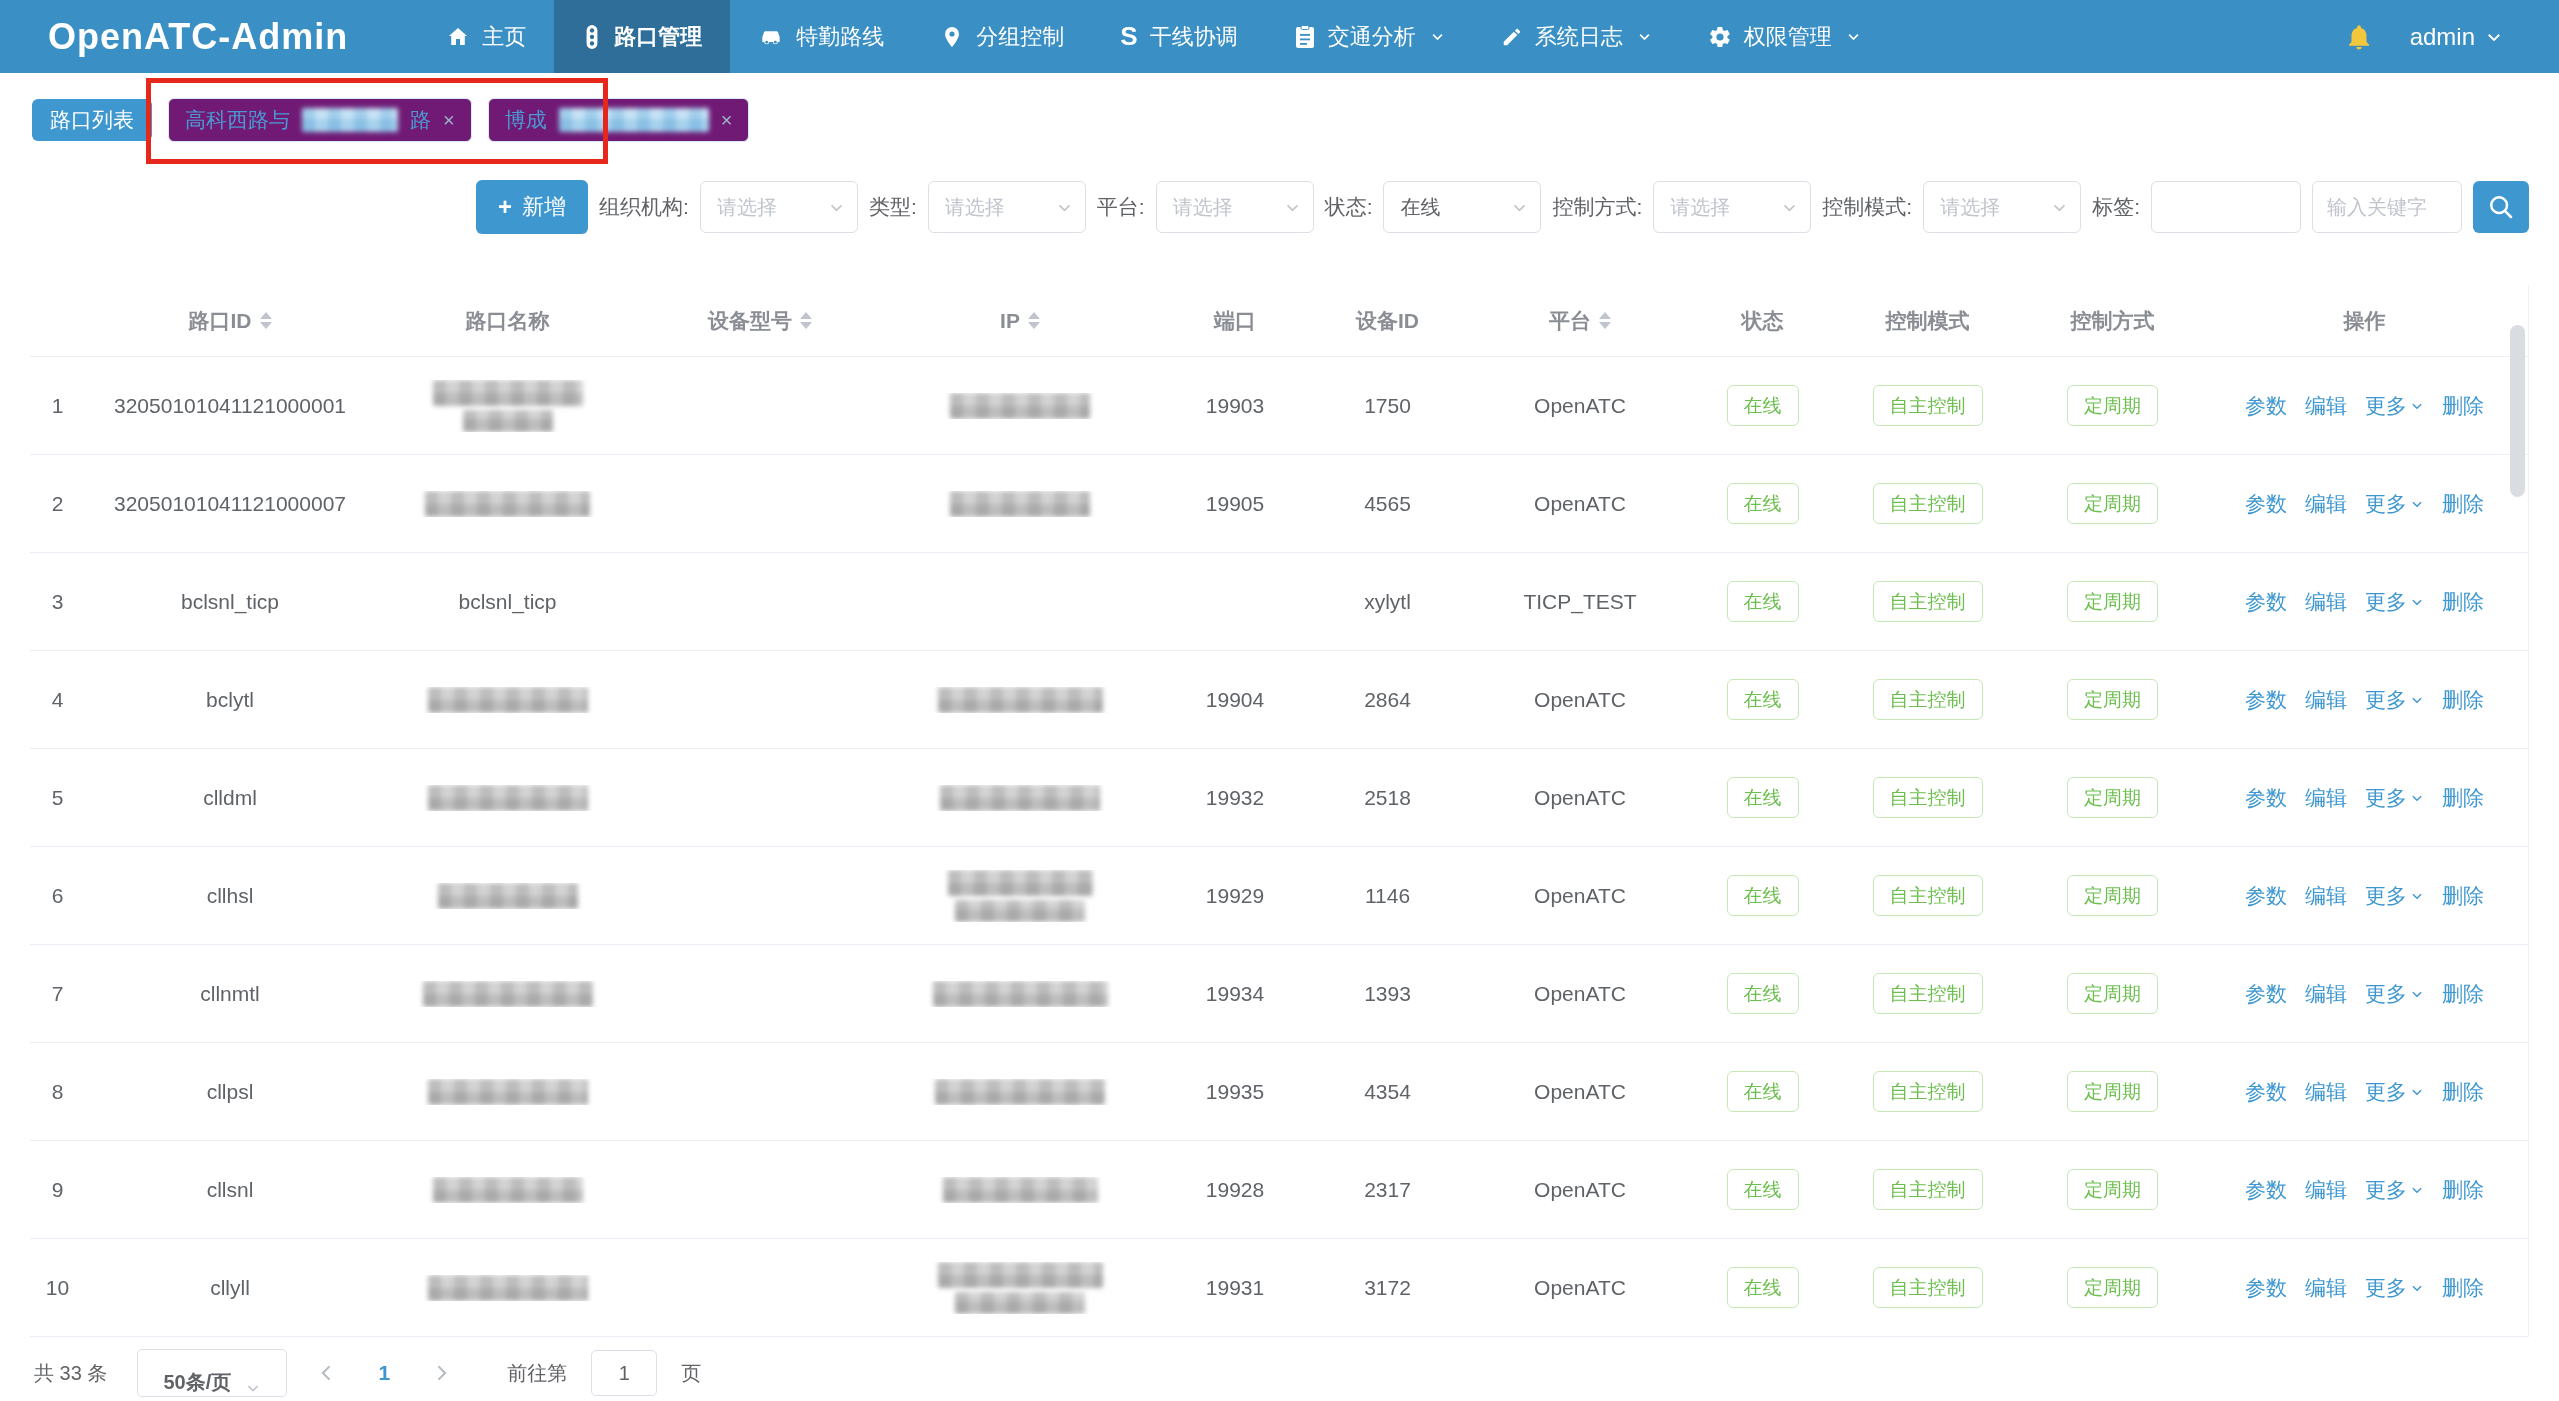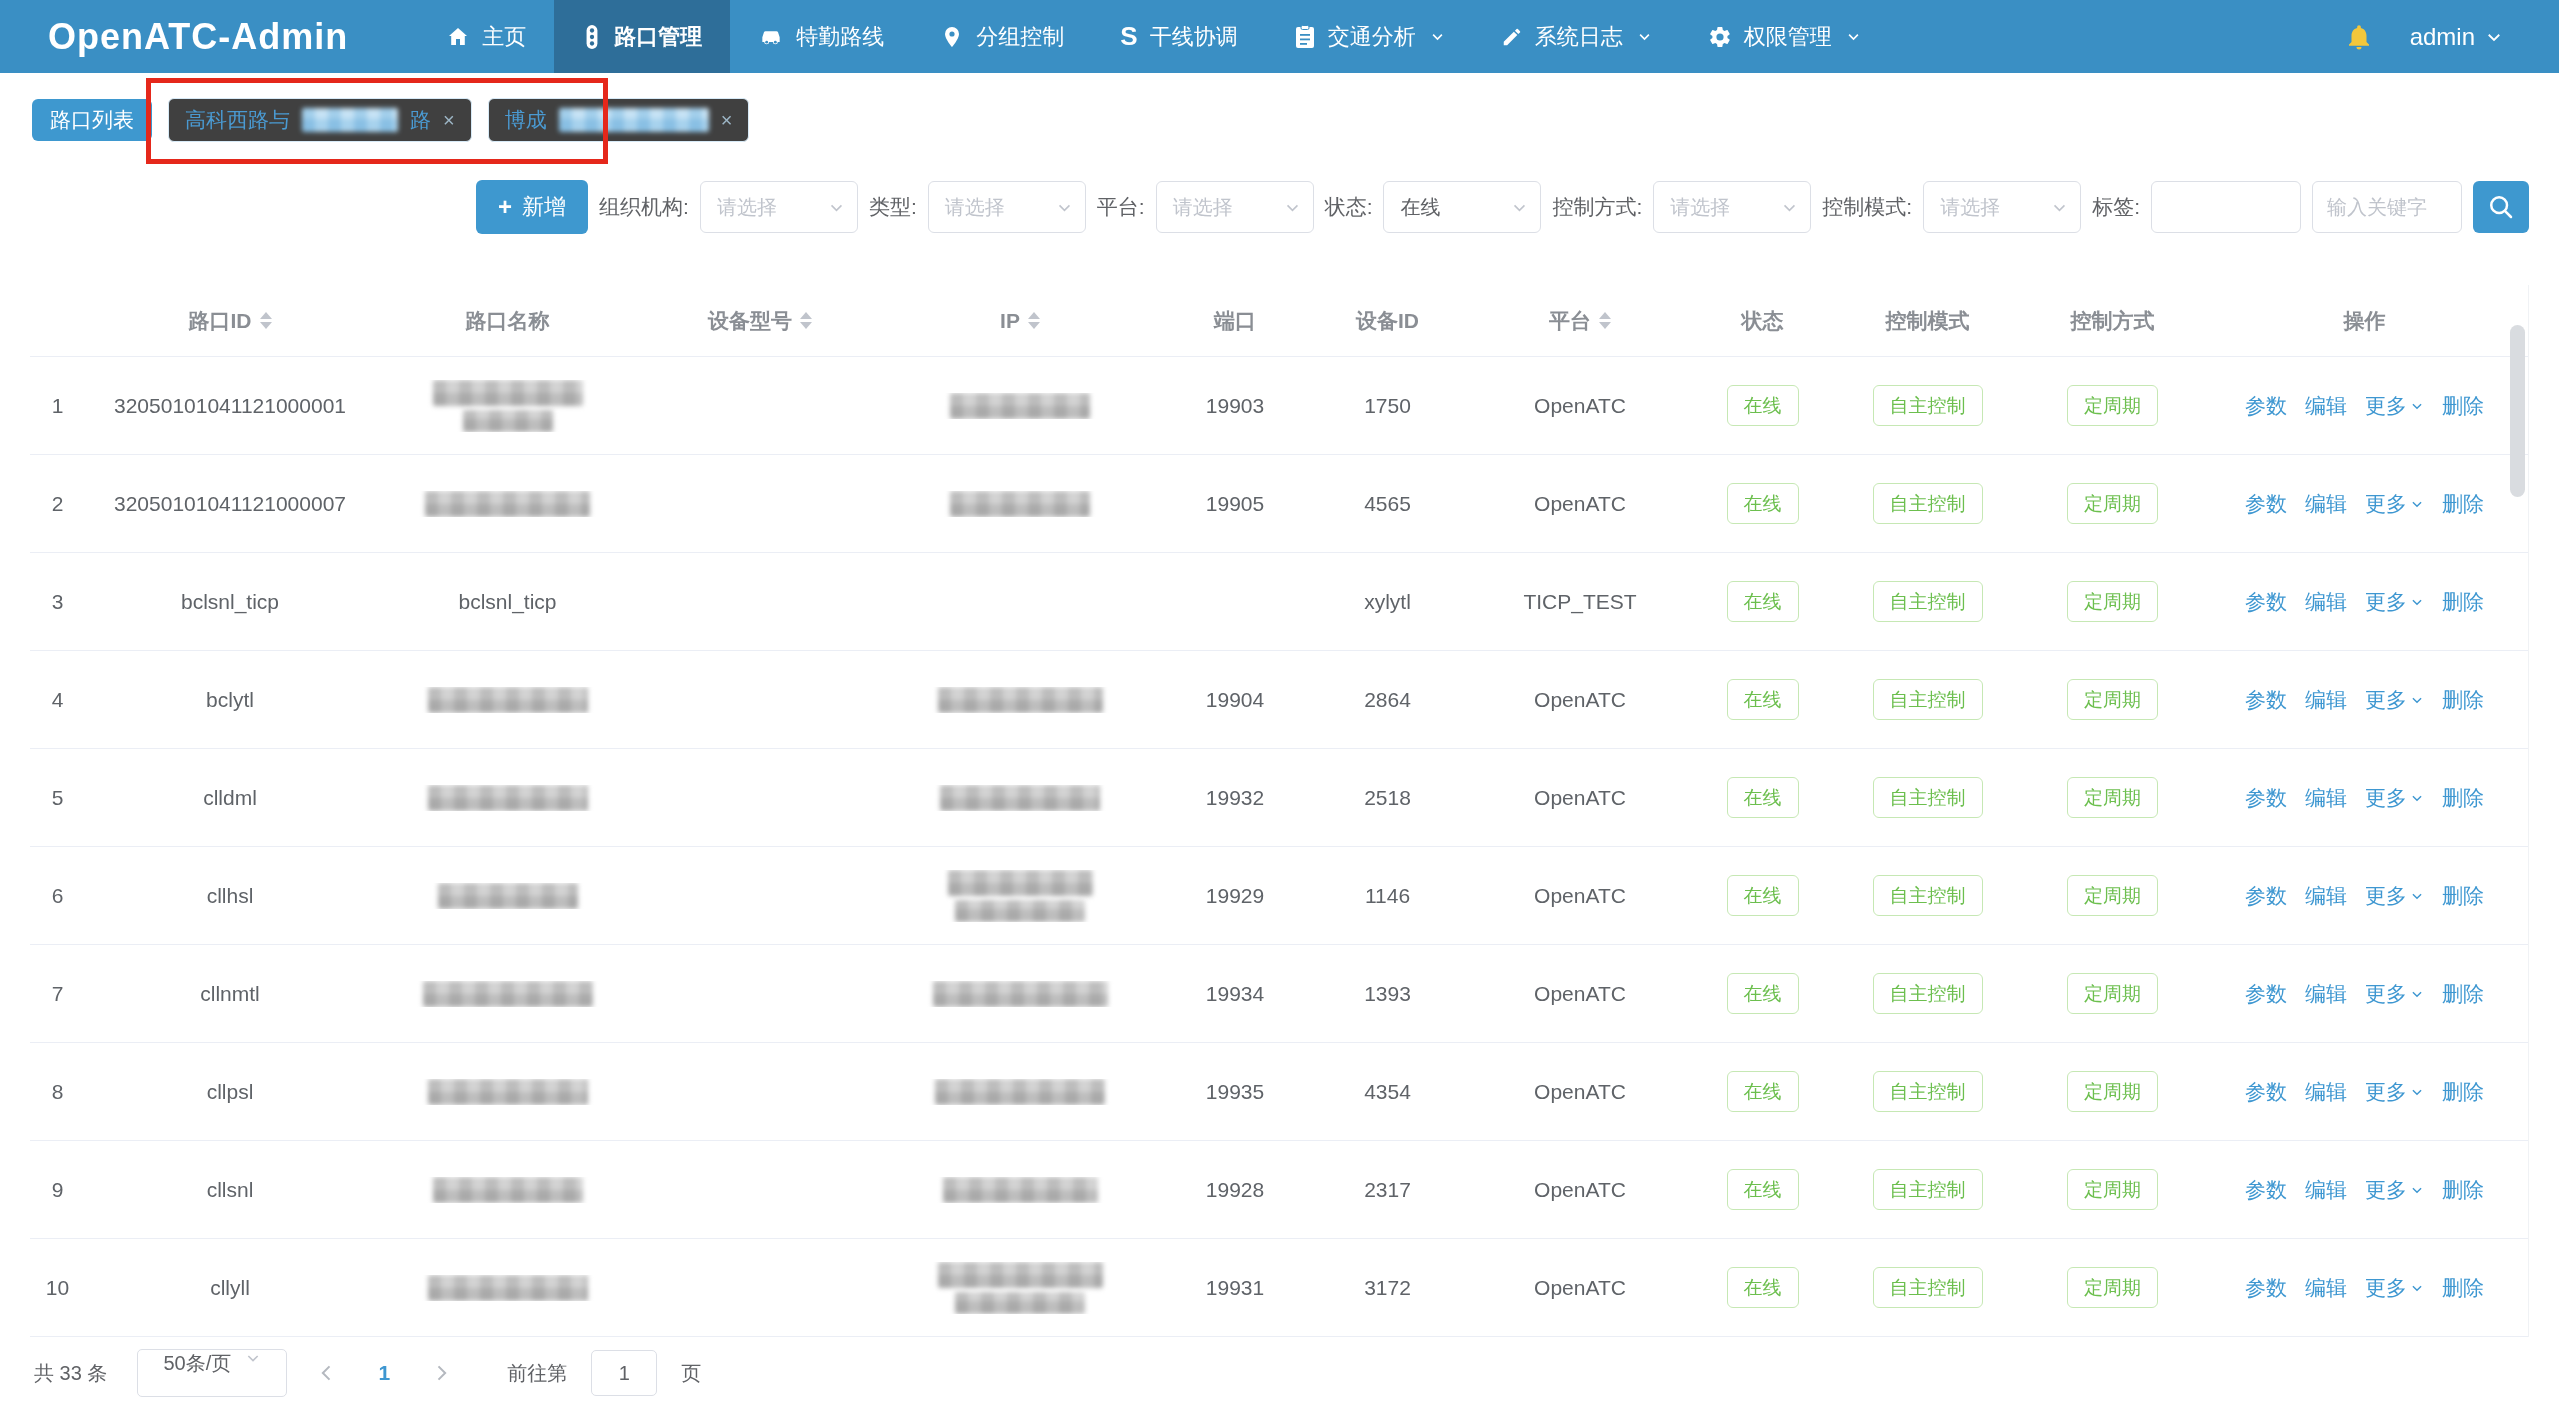--- a/index.html
+++ b/index.html
@@ -21,21 +21,21 @@
   .bell { display:flex; align-items:center; cursor:pointer; }
   .user { display:flex; align-items:center; gap:10px; font-size:24px; cursor:pointer; }
 
   
   .content { padding:0 30px; position:relative; }
 
   .toolbar-row { margin-top:25px; height:44px; display:flex; align-items:center; }
   .list-btn { background:#3e98cf; color:#fff; font-size:21px; border:none; border-radius:6px;
     height:42px; padding:0 18px; margin-left:2px; cursor:pointer; }
   .tags { display:flex; gap:16px; margin-left:16px; }
-  .tag { display:flex; align-items:center; gap:12px; background:#404040; border:1px solid #d7eaf7;
+  .tag { display:flex; align-items:center; gap:12px; background:#701a75; border:1px solid #d7eaf7;
     border-radius:6px; height:44px; padding:0 16px; font-size:21px; color:#4a9ad2; }
   .tag .mosaic { height:24px; }
   .tag-close { color:#9db6c6; font-size:20px; cursor:pointer; line-height:1; }
 
   .red-box { position:absolute; left:146px; top:78px; width:462px; height:86px;
     border:5px solid #e5281b; z-index:20; pointer-events:none; }
 
   .filter-row { margin-top:38px; height:54px; display:flex; align-items:center;
     justify-content:flex-end; gap:11px; }
   .add-btn { background:#3e98cf; color:#fff; border:none; border-radius:6px; height:54px;
@@ -82,22 +82,22 @@
       repeating-linear-gradient(90deg,#b4d9ef 0 13px,#dceef9 13px 26px),
       repeating-linear-gradient(0deg,#c2e1f3 0 13px,#e6f3fb 13px 26px); }
   .mask-stack { display:flex; flex-direction:column; align-items:center; gap:4px; }
   .scroll-thumb { position:absolute; right:3px; top:40px; width:15px; height:172px;
     border-radius:8px; background:#d9dce0; }
 
   
   .pagination { margin-top:12px; display:flex; align-items:center; gap:18px; height:48px;
     font-size:20px; color:#606266; padding-left:4px; }
   .page-size { width:150px; height:48px; border:1px solid #dcdfe6; border-radius:5px;
-    display:flex; align-items:flex-start; justify-content:center; gap:14px; font-size:20px;
-    color:#606266; cursor:pointer; margin-left:12px; }
+    display:flex; align-items:flex-end; justify-content:center; gap:14px; font-size:20px;
+    color:#606266; cursor:pointer; margin-left:12px;font-weight:bold; }
   .pg-arrow { display:flex; align-items:center; justify-content:center; width:44px; height:44px; cursor:pointer; }
   .pg-num { color:#3e97d1; font-weight:bold; font-size:21px; width:34px; text-align:center; cursor:pointer; }
   .goto-input { width:66px; height:46px; border:1px solid #dcdfe6; border-radius:5px;
     text-align:center; font-size:20px; color:#606266; outline:none; margin:0 6px;
     font-family:"Liberation Sans","DejaVu Sans",sans-serif; }
 </style>
 </head>
 <body>
 
 <div class="navbar">

